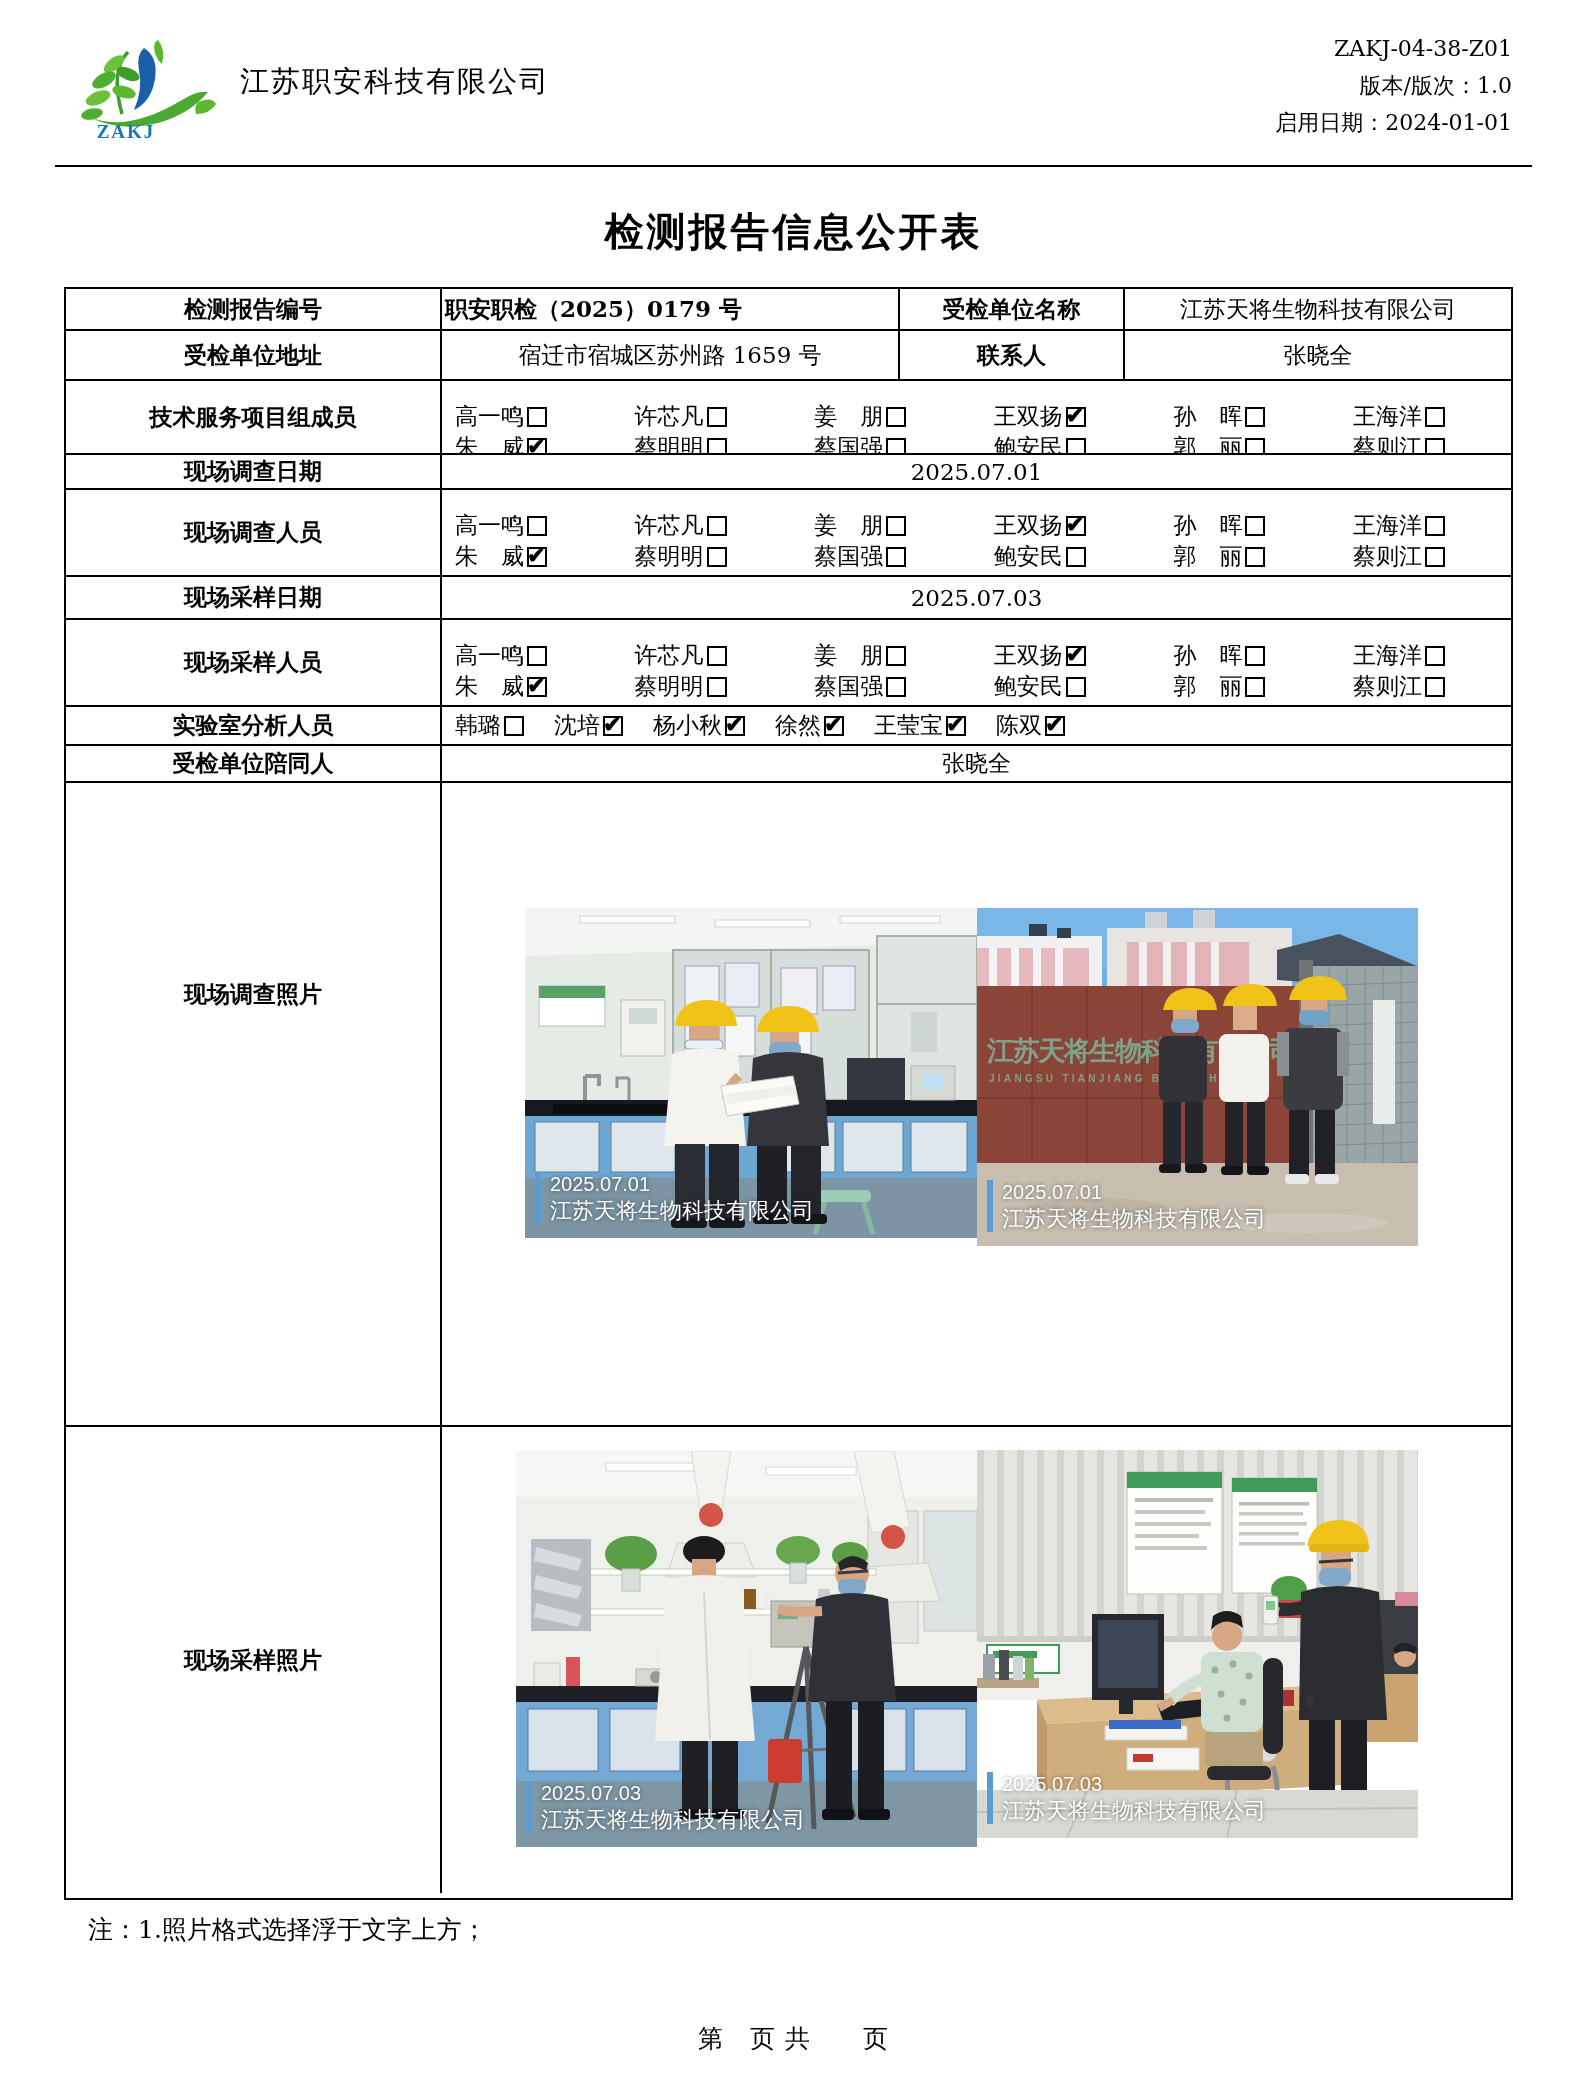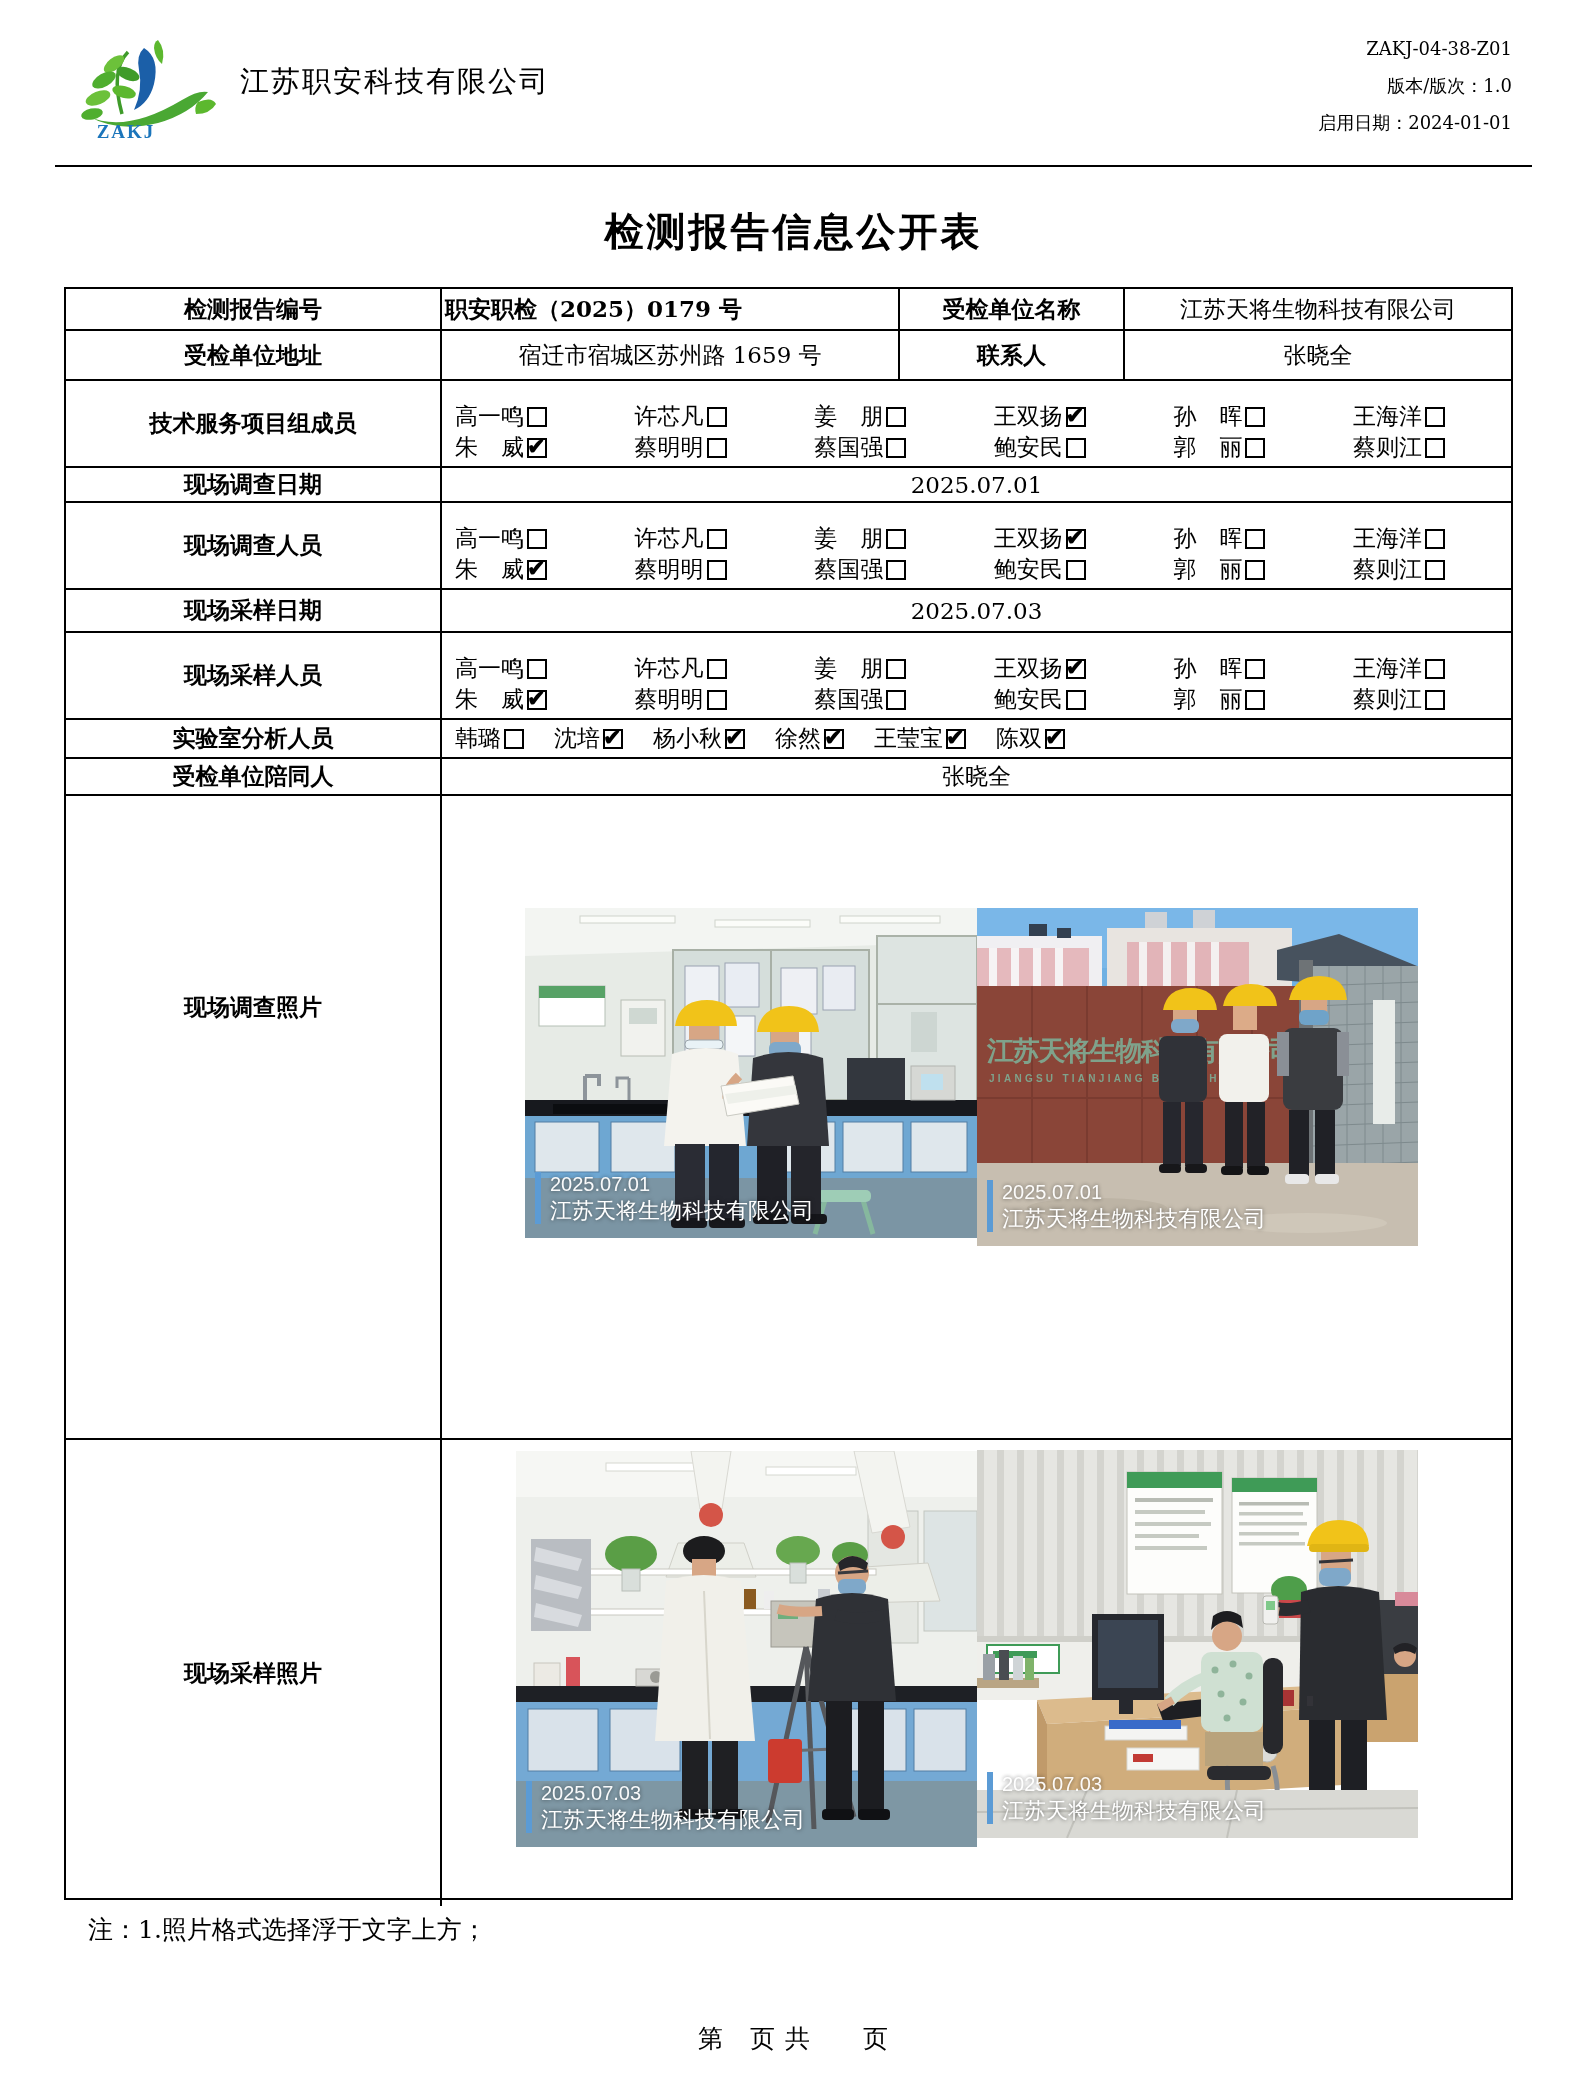--- a/index.html
+++ b/index.html
@@ -3,21 +3,21 @@
 <meta charset="utf-8">
 <style>
   html,body{margin:0;padding:0;background:#ffffff;}
   .page{
     position:relative;width:1587px;height:2093px;background:#fff;
     font-family:"DejaVu Serif","Liberation Serif",serif;color:#000;overflow:hidden;
   }
   
   .logo{position:absolute;left:70px;top:30px;width:150px;height:112px;}
   .company-name{position:absolute;left:228px;top:62px;font-size:29px;letter-spacing:2px;margin-left:12px;}
-  .doc-meta{position:absolute;right:75px;top:30px;text-align:right;font-size:18px;line-height:37px;}
+  .doc-meta{position:absolute;right:75px;top:30px;text-align:right;font-size:22px;line-height:37px;}
   .header-rule{position:absolute;left:55px;top:165px;width:1477px;height:2px;background:#000;}
   
   .doc-title{position:absolute;left:0;top:205px;width:100%;text-align:center;
     font-size:39px;font-weight:bold;letter-spacing:3px;}
   
   .tbl{position:absolute;left:64px;top:287px;width:1449px;height:1613px;
     border:2px solid #000;box-sizing:border-box;font-size:23px;}
   .tr{display:flex;border-bottom:2px solid #000;box-sizing:border-box;width:100%;}
   .tr:last-child{border-bottom:none;}
   .td{border-right:2px solid #000;box-sizing:border-box;display:flex;
@@ -94,21 +94,21 @@
       <div class="td rest">江苏天将生物科技有限公司</div>
     </div>
 
     <div class="tr" style="height:50px">
       <div class="td lbl">受检单位地址</div>
       <div class="td w458">宿迁市宿城区苏州路 1659 号</div>
       <div class="td w225">联系人</div>
       <div class="td rest">张晓全</div>
     </div>
 
-    <div class="tr" style="height:87px">
+    <div class="tr" style="height:74px">
       <div class="td lbl">技术服务项目组成员</div>
       <div class="td names-cell">
         <div class="names-line">
             <span class="member"><span>高一鸣</span><span class="cb"></span></span>
             <span class="member"><span>许芯凡</span><span class="cb"></span></span>
             <span class="member"><span>姜　朋</span><span class="cb"></span></span>
             <span class="member"><span>王双扬</span><span class="cb checked"></span></span>
             <span class="member"><span>孙　晖</span><span class="cb"></span></span>
             <span class="member"><span>王海洋</span><span class="cb"></span></span>
           </div>

